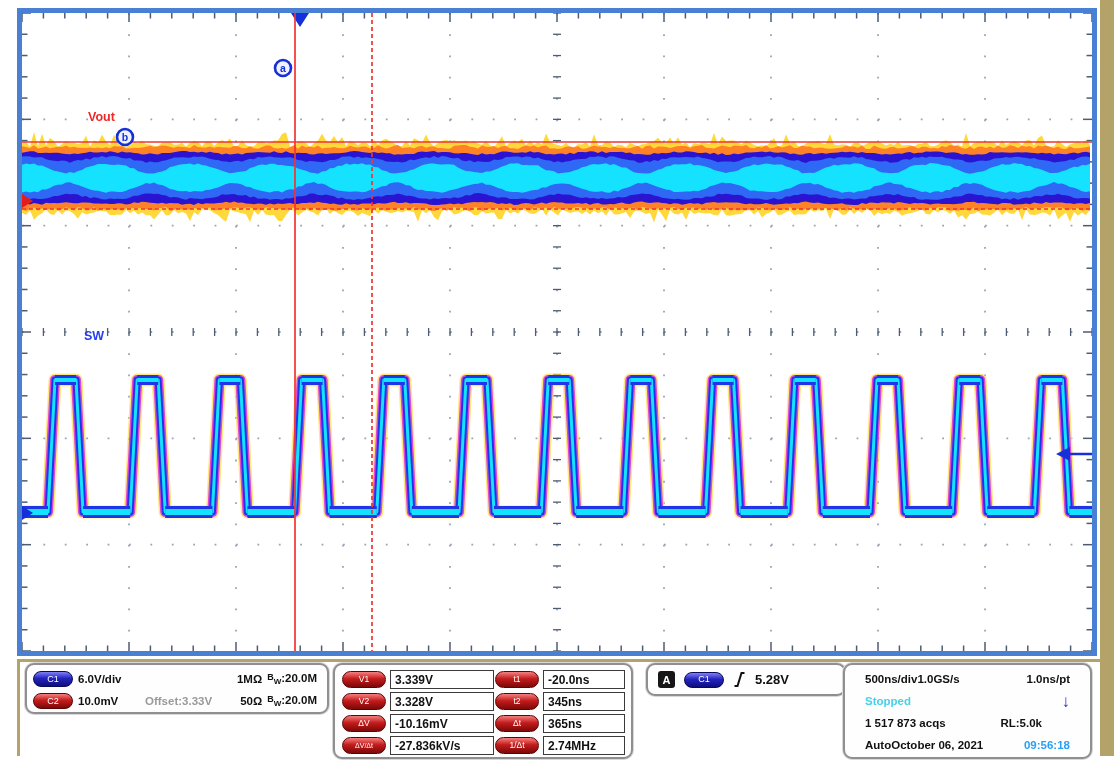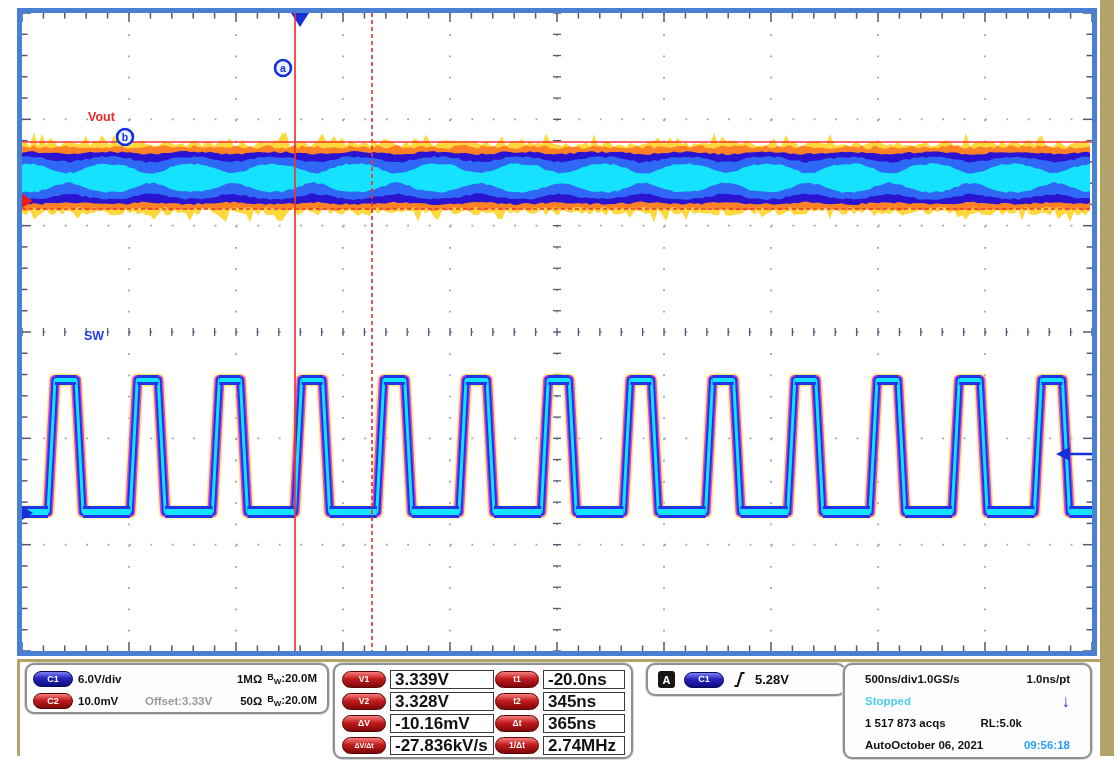--- a/index.html
+++ b/index.html
@@ -14,53 +14,53 @@
              border:5px solid #4a80d4;background:#fff;}
   #wave-svg{position:absolute;left:0;top:0;}
   
   .box{position:absolute;background:#fefefe;border:2px solid #8f8f8f;border-radius:9px;
        box-shadow:0 0 0 1px #d8d8d8;}
   #ch-box{left:25px;top:663px;width:300px;height:47px;}
   #cursor-box{left:333px;top:663px;width:296px;height:92px;}
   #trig-box{left:646px;top:663px;width:196px;height:29px;}
   #acq-box{left:843px;top:663px;width:245px;height:92px;}
   .pill{display:inline-flex;align-items:center;justify-content:center;border-radius:9px;
-        color:#fff;font-weight:bold;font-size:9px;line-height:1;flex:none;}
+        color:#fff;font-weight:normal;font-size:9px;line-height:1;flex:none;}
   .pill-blue{width:38px;height:14px;background:linear-gradient(#8080f8,#2424bc 45%,#0e0e7e);
              border:1px solid #0a0a5a;}
   .pill-red{width:38px;height:14px;background:linear-gradient(#f58080,#c41c1c 45%,#7c0808);
             border:1px solid #5a0404;}
   .ch-row{display:flex;align-items:center;gap:5px;height:22px;padding:0 10px 0 6px;
           font-size:11.5px;font-weight:bold;color:#111;}
   .ch-row:first-child{padding-top:3px;}
   .ch-scale{width:62px;}
   .ch-offset{color:#9a9a9a;flex:1;}
   .ch-imp{width:36px;text-align:right;}
   .bw-b{font-size:9px;vertical-align:2px;}
   .bw-w{font-size:8px;vertical-align:-2px;}
   .cur-col{position:absolute;top:5px;display:flex;flex-direction:column;gap:3px;}
   .cur-row{display:flex;align-items:center;gap:4px;height:19px;}
   .cur-pill{width:42px;height:15px;font-size:8.5px;}
   .cur-val{width:104px;height:19px;border:1.5px solid #3a3a3a;background:#fff;
-           font-size:17px;font-weight:bold;color:#111;line-height:18px;padding-left:4px;
+           font-size:12px;font-weight:bold;color:#111;line-height:18px;padding-left:4px;
            box-sizing:border-box;}
   #trig-inner{display:flex;align-items:center;gap:9px;height:100%;padding-left:10px;
               font-size:13px;font-weight:bold;color:#111;}
   .a-badge{width:17px;height:17px;background:#161616;color:#fff;border-radius:3px;
            display:inline-flex;align-items:center;justify-content:center;
            font-size:11px;font-weight:bold;flex:none;}
   .acq-line{display:flex;align-items:center;height:22px;padding:0 20px;
             font-size:11.5px;font-weight:bold;color:#111;}
   .acq-line:first-child{padding-top:3px;}
   .sp{flex:1;}
   .stopped{color:#49d0e8;}
   .clock{color:#28a0f5;}
   .dn-arrow{color:#1b2fd8;font-size:17px;font-weight:900;line-height:1;}
   .gs{}
-  .rl{margin-right:48px;}
+  .rl{margin-right:28px;}
   .date{}
 </style>
 </head>
 <body>
 
 <div id="screen">
 
   <div class="tan-right"></div>
   <div class="tan-h"></div>
   <div class="tan-v"></div>

